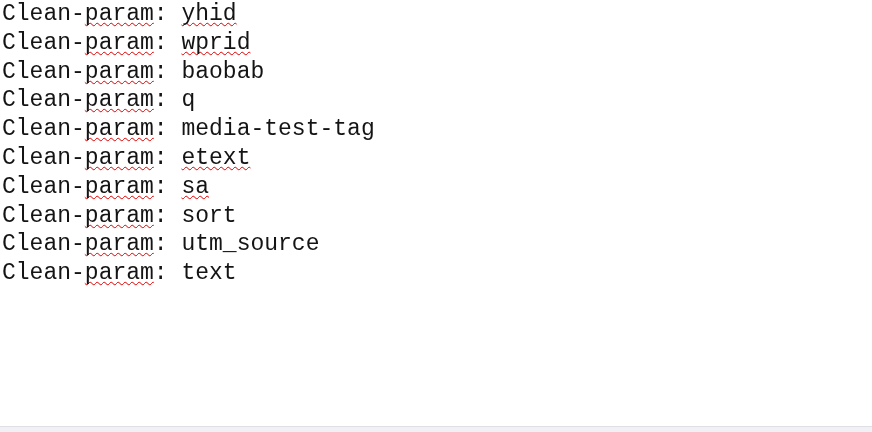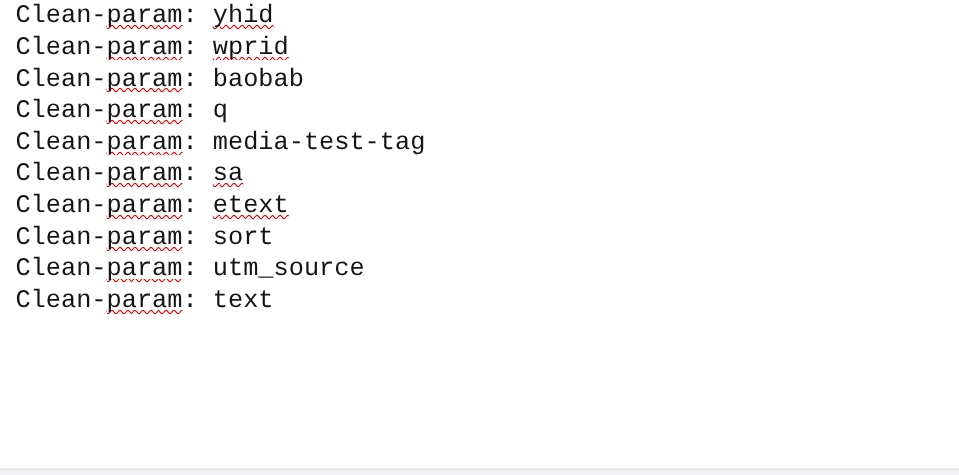--- a/index.html
+++ b/index.html
@@ -16,21 +16,20 @@
     .doc {
       font-family: "Liberation Mono", "DejaVu Sans Mono", monospace;
       font-size: 23px;
       line-height: 28.8px;
       color: var(--text-color, #141414);
       padding-left: 2px;
     }
     .line {
       white-space: pre;
       height: 28.8px;
-      margin-left: 12px;
     }
     .misspelled {
       text-decoration-line: underline;
       text-decoration-style: wavy;
       text-decoration-color: var(--squiggle-color, #e00000);
       text-decoration-thickness: 1px;
       text-underline-offset: 2px;
       text-decoration-skip-ink: none;
     }
     .bottom-bar {
@@ -50,23 +49,23 @@
   <div class="line"><span class="prefix">Clean-</span><span class="word misspelled">param</span><span class="sep">: </span><span class="value misspelled">yhid</span></div>
 
   <div class="line"><span class="prefix">Clean-</span><span class="word misspelled">param</span><span class="sep">: </span><span class="value misspelled">wprid</span></div>
 
   <div class="line"><span class="prefix">Clean-</span><span class="word misspelled">param</span><span class="sep">: </span><span class="value">baobab</span></div>
 
   <div class="line"><span class="prefix">Clean-</span><span class="word misspelled">param</span><span class="sep">: </span><span class="value">q</span></div>
 
   <div class="line"><span class="prefix">Clean-</span><span class="word misspelled">param</span><span class="sep">: </span><span class="value">media-test-tag</span></div>
 
+  <div class="line"><span class="prefix">Clean-</span><span class="word misspelled">param</span><span class="sep">: </span><span class="value misspelled">etext</span></div>
+
   <div class="line"><span class="prefix">Clean-</span><span class="word misspelled">param</span><span class="sep">: </span><span class="value misspelled">sa</span></div>
-
-  <div class="line"><span class="prefix">Clean-</span><span class="word misspelled">param</span><span class="sep">: </span><span class="value misspelled">etext</span></div>
 
 
   <div class="line"><span class="prefix">Clean-</span><span class="word misspelled">param</span><span class="sep">: </span><span class="value">sort</span></div>
 
 
 
   <div class="line"><span class="prefix">Clean-</span><span class="word misspelled">param</span><span class="sep">: </span><span class="value">utm_source</span></div>
 
   <div class="line"><span class="prefix">Clean-</span><span class="word misspelled">param</span><span class="sep">: </span><span class="value">text</span></div>
 

